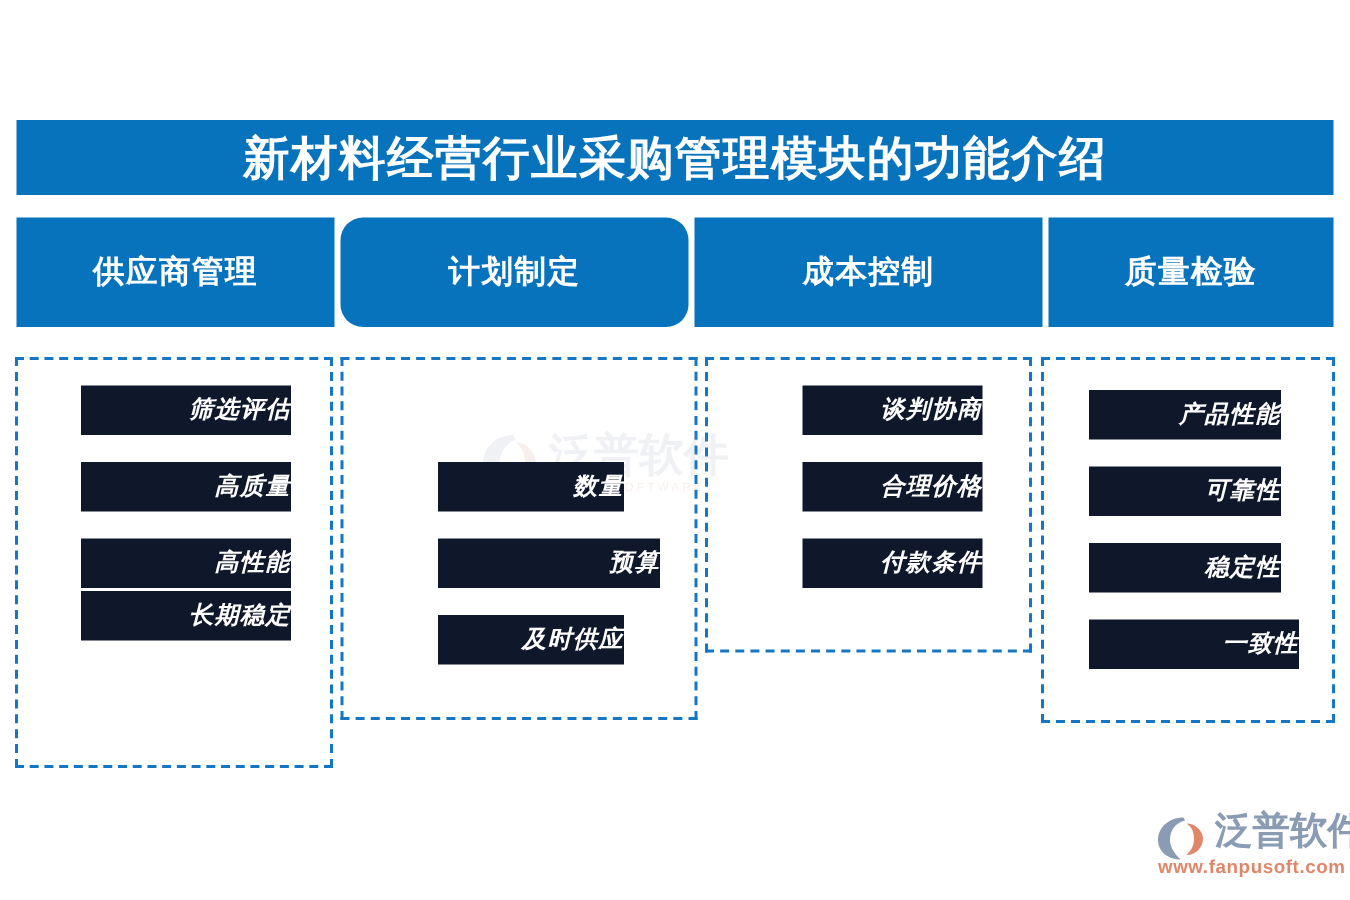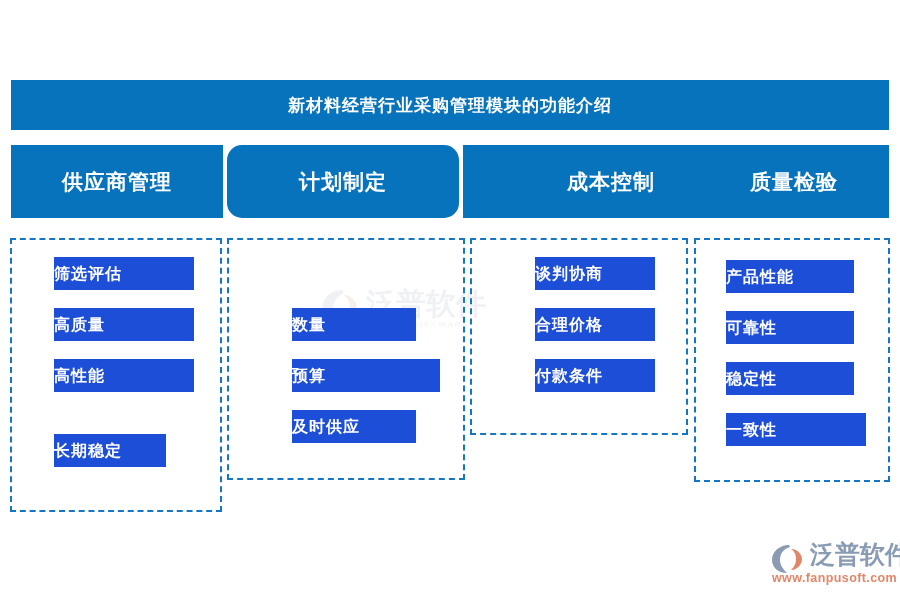--- a/index.html
+++ b/index.html
@@ -31,21 +31,21 @@
     top: 80px;
     width: 878px;
     height: 50px;
     background: #0873bd;
     display: flex;
     align-items: center;
     justify-content: center;
   }
   .title-text {
     color: #ffffff;
-    font-size: 17px;
+    font-size: 31px;
     font-weight: bold;
     letter-spacing: 1px;
     line-height: 1;
   }
 
   
   .header-row {
     position: absolute;
     left: 11px;
     top: 145px;
@@ -63,21 +63,21 @@
   }
   .cat-header-label {
     color: #ffffff;
     font-size: 21px;
     font-weight: bold;
     letter-spacing: 1px;
     line-height: 1;
   }
   .cat-h0 { left: 0px;   width: 212px; }
   .cat-h1 { left: 216px; width: 232px; border-radius: 15px; }
-  .cat-h2 { left: 452px; width: 232px; padding-left: 32px; }
+  .cat-h2 { left: 452px; width: 232px; }
   .cat-h3 { left: 688px; width: 190px; }
 
   
   .group-box {
     position: absolute;
     border: 2px dashed #1577c4;
     box-sizing: border-box;
     background: transparent;
   }
   .gb0 { left: 10px;  top: 238px; width: 212px; height: 274px; }
@@ -120,24 +120,25 @@
     left: 0px;
     top: 2px;
     width: 44px;
     height: 42px;
   }
 
   
   .item-chip {
     position: absolute;
     height: 33px;
-    background: #1d4ed8;
+    background: #0f172a;
     display: flex;
     align-items: center;
-    justify-content: flex-start;
+    justify-content: flex-end;
+    font-style: italic;
   }
   .item-label {
     color: #ffffff;
     font-size: 16px;
     font-weight: bold;
     letter-spacing: 1px;
     line-height: 1;
     white-space: nowrap;
   }
 
@@ -218,21 +219,21 @@
 
   <div class="item-chip" style="left:54px; top:257px; width:140px;">
     <span class="item-label">筛选评估</span>
   </div>
   <div class="item-chip" style="left:54px; top:308px; width:140px;">
     <span class="item-label">高质量</span>
   </div>
   <div class="item-chip" style="left:54px; top:359px; width:140px;">
     <span class="item-label">高性能</span>
   </div>
-  <div class="item-chip" style="left:54px; top:434px; width:112px;">
+  <div class="item-chip" style="left:54px; top:394px; width:140px;">
     <span class="item-label">长期稳定</span>
   </div>
 
   <div class="item-chip" style="left:292px; top:308px; width:124px;">
     <span class="item-label">数量</span>
   </div>
   <div class="item-chip" style="left:292px; top:359px; width:148px;">
     <span class="item-label">预算</span>
   </div>
   <div class="item-chip" style="left:292px; top:410px; width:124px;">

